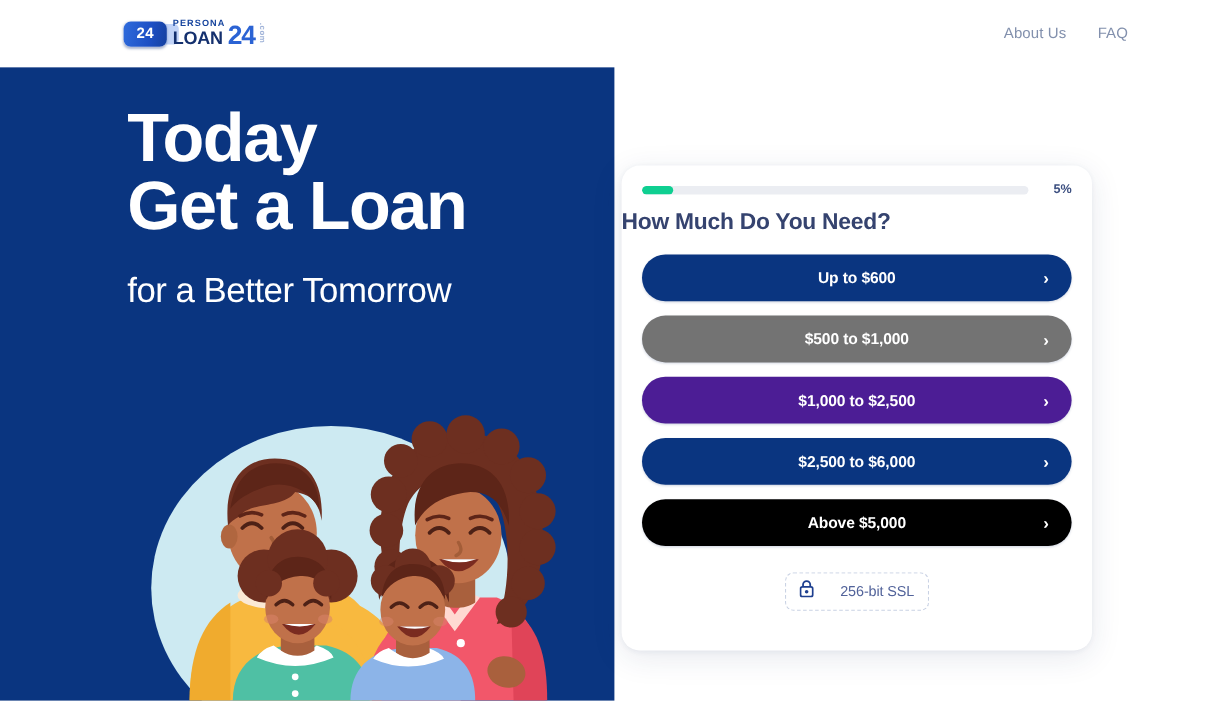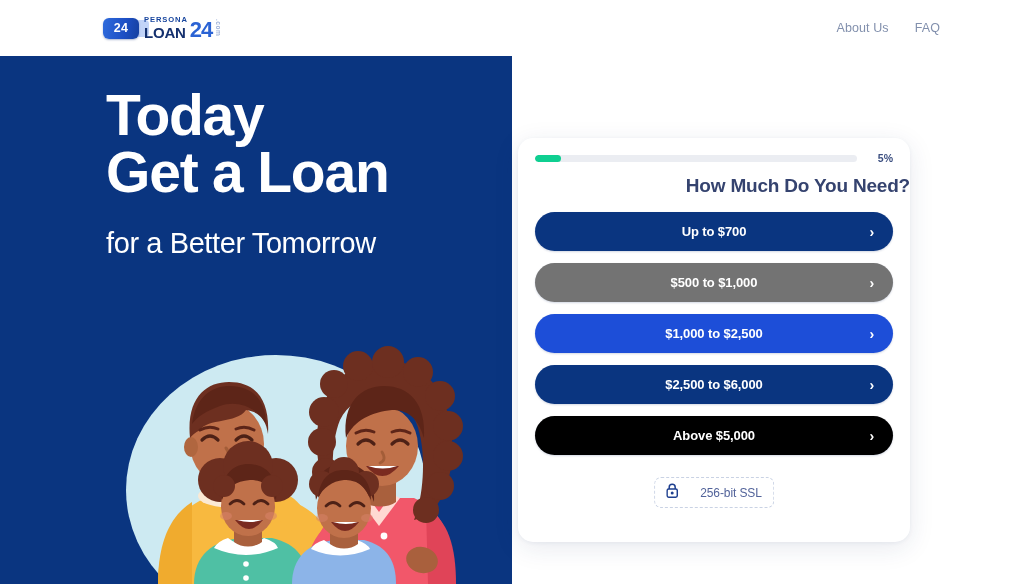--- a/index.html
+++ b/index.html
@@ -117,21 +117,21 @@
   .progress-fill {
     position: absolute; left: 0; top: 0; height: 7px;
     width: 5%; min-width: 26px; border-radius: 4px; background: #0fcf91;
   }
   .progress-pct {
     font-size: 10.5px; font-weight: bold; color: #3c4f80;
     width: 26px; text-align: right;
   }
   .card-title {
     position: absolute; left: 0; top: 37px; width: 392px;
-    text-align: right;
+    text-align: left;
     font-size: 19px; font-weight: bold; color: #35436f;
     letter-spacing: -.2px;
   }
   .options {
     position: absolute; left: 17px; top: 74px;
     width: 358px;
     display: flex; flex-direction: column; gap: 12px;
   }
   .option-btn {
     position: relative;
@@ -328,28 +328,28 @@
       <div class="progress-track">
         <div class="progress-fill" style="width: 5%; background: rgb(15, 207, 145);"></div>
       </div>
       <div class="progress-pct">5%</div>
     </div>
 
     <div class="card-title">How Much Do You Need?</div>
 
     <div class="options">
       <button class="option-btn" style="background: rgb(10, 53, 128);">
-        <span>Up to $700</span>
+        <span>Up to $600</span>
         <span class="chev">›</span>
       </button>
       <button class="option-btn" style="background: #737373;">
         <span>$500 to $1,000</span>
         <span class="chev">›</span>
       </button>
-      <button class="option-btn" style="background: #1d4ed8;">
+      <button class="option-btn" style="background: #4c1d95;">
         <span>$1,000 to $2,500</span>
         <span class="chev">›</span>
       </button>
       <button class="option-btn" style="background: rgb(10, 53, 128);">
         <span>$2,500 to $6,000</span>
         <span class="chev">›</span>
       </button>
       <button class="option-btn" style="background: #000000;">
         <span>Above $5,000</span>
         <span class="chev">›</span>

